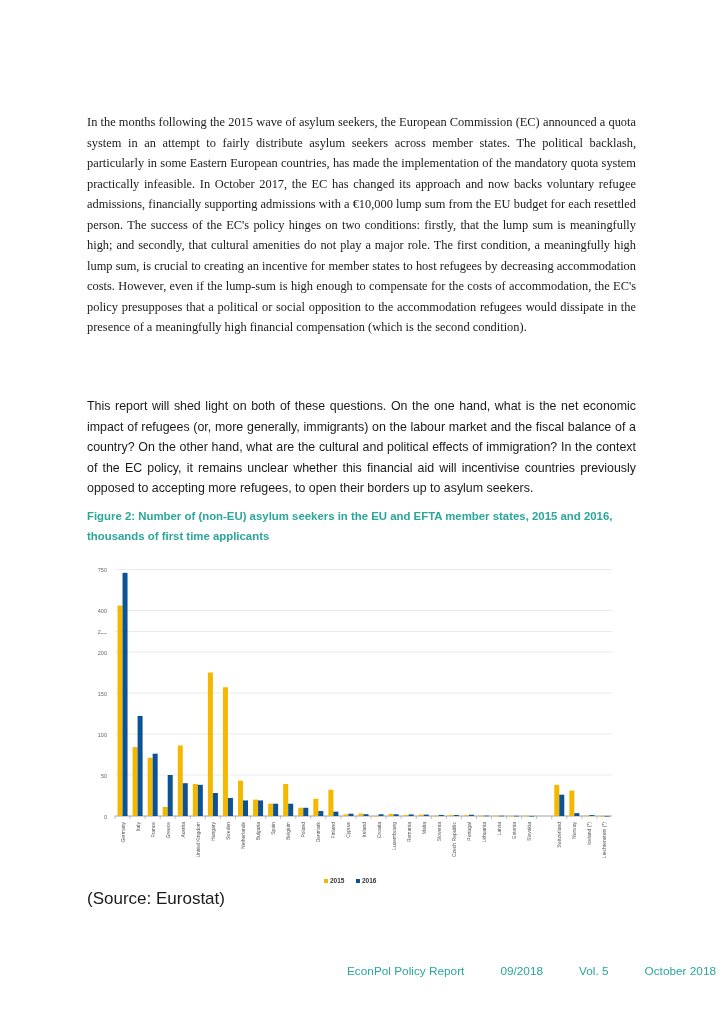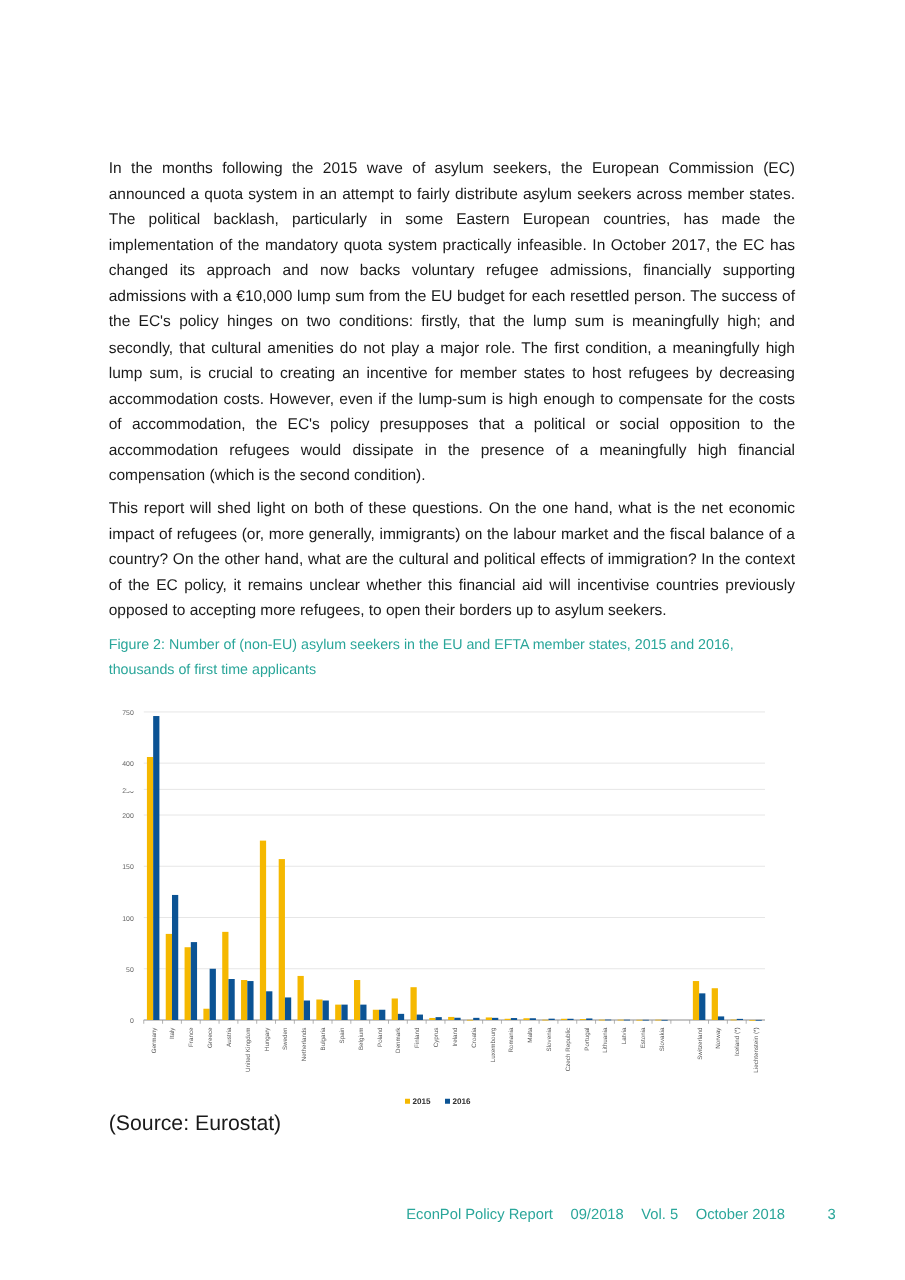--- a/index.html
+++ b/index.html
@@ -1,28 +1,28 @@
 <!DOCTYPE html>
 <html><head>
 <meta charset="utf-8">
 <style>
   html, body { margin:0; padding:0; background:#ffffff; }
   body { width:724px; height:1024px; position:relative; overflow:hidden;
          font-family:"Liberation Sans", sans-serif; color:#1a1a1a; }
   .para { position:absolute; left:87px; width:549px; font-size:12.4px; line-height:20.5px;
           text-align:justify; margin:0; }
-  #p1 { top:124px; }
+  #p1 { top:112px;font-family:Liberation Serif, serif; }
   #p2 { top:396px; }
   .fig-caption { position:absolute; left:87px; top:506px; width:549px; font-size:11.4px;
-                 line-height:20px; color:#2aa69a; font-weight:normal; margin:0; }
+                 line-height:20px; color:#2aa69a; font-weight:bold; margin:0; }
   .chart { position:absolute; left:87px; top:560px; width:540px; height:340px; }
   .source { position:absolute; left:87px; top:889px; font-size:17px; color:#1a1a1a; }
   .footer { position:absolute; top:964px; left:325px; font-size:11.8px; color:#2aa69a;
             white-space:pre; }
-  .footer span { margin-right:14px; }
+  .footer span { margin-right:14px;margin-left:22px; }
   .footer .pg { margin-left:20px; margin-right:0; }
   svg text { font-family:"Liberation Sans", sans-serif; }
 </style>
 </head>
 <body>
 
 <p id="p1" class="para">In the months following the 2015 wave of asylum seekers, the European Commission (EC) announced a quota system in an attempt to fairly distribute asylum seekers across member states. The political backlash, particularly in some Eastern European countries, has made the implementation of the mandatory quota system practically infeasible. In October 2017, the EC has changed its approach and now backs voluntary refugee admissions, financially supporting admissions with a €10,000 lump sum from the EU budget for each resettled person. The success of the EC's policy hinges on two conditions: firstly, that the lump sum is meaningfully high; and secondly, that cultural amenities do not play a major role. The first condition, a meaningfully high lump sum, is crucial to creating an incentive for member states to host refugees by decreasing accommodation costs. However, even if the lump-sum is high enough to compensate for the costs of accommodation, the EC's policy presupposes that a political or social opposition to the accommodation refugees would dissipate in the presence of a meaningfully high financial compensation (which is the second condition).</p>
 <p id="p2" class="para">This report will shed light on both of these questions. On the one hand, what is the net economic impact of refugees (or, more generally, immigrants) on the labour market and the fiscal balance of a country? On the other hand, what are the cultural and political effects of immigration? In the context of the EC policy, it remains unclear whether this financial aid will incentivise countries previously opposed to accepting more refugees, to open their borders up to asylum seekers.</p>
 
 <p class="fig-caption">Figure 2: Number of (non-EU) asylum seekers in the EU and EFTA member states, 2015 and 2016, thousands of first time applicants</p>

